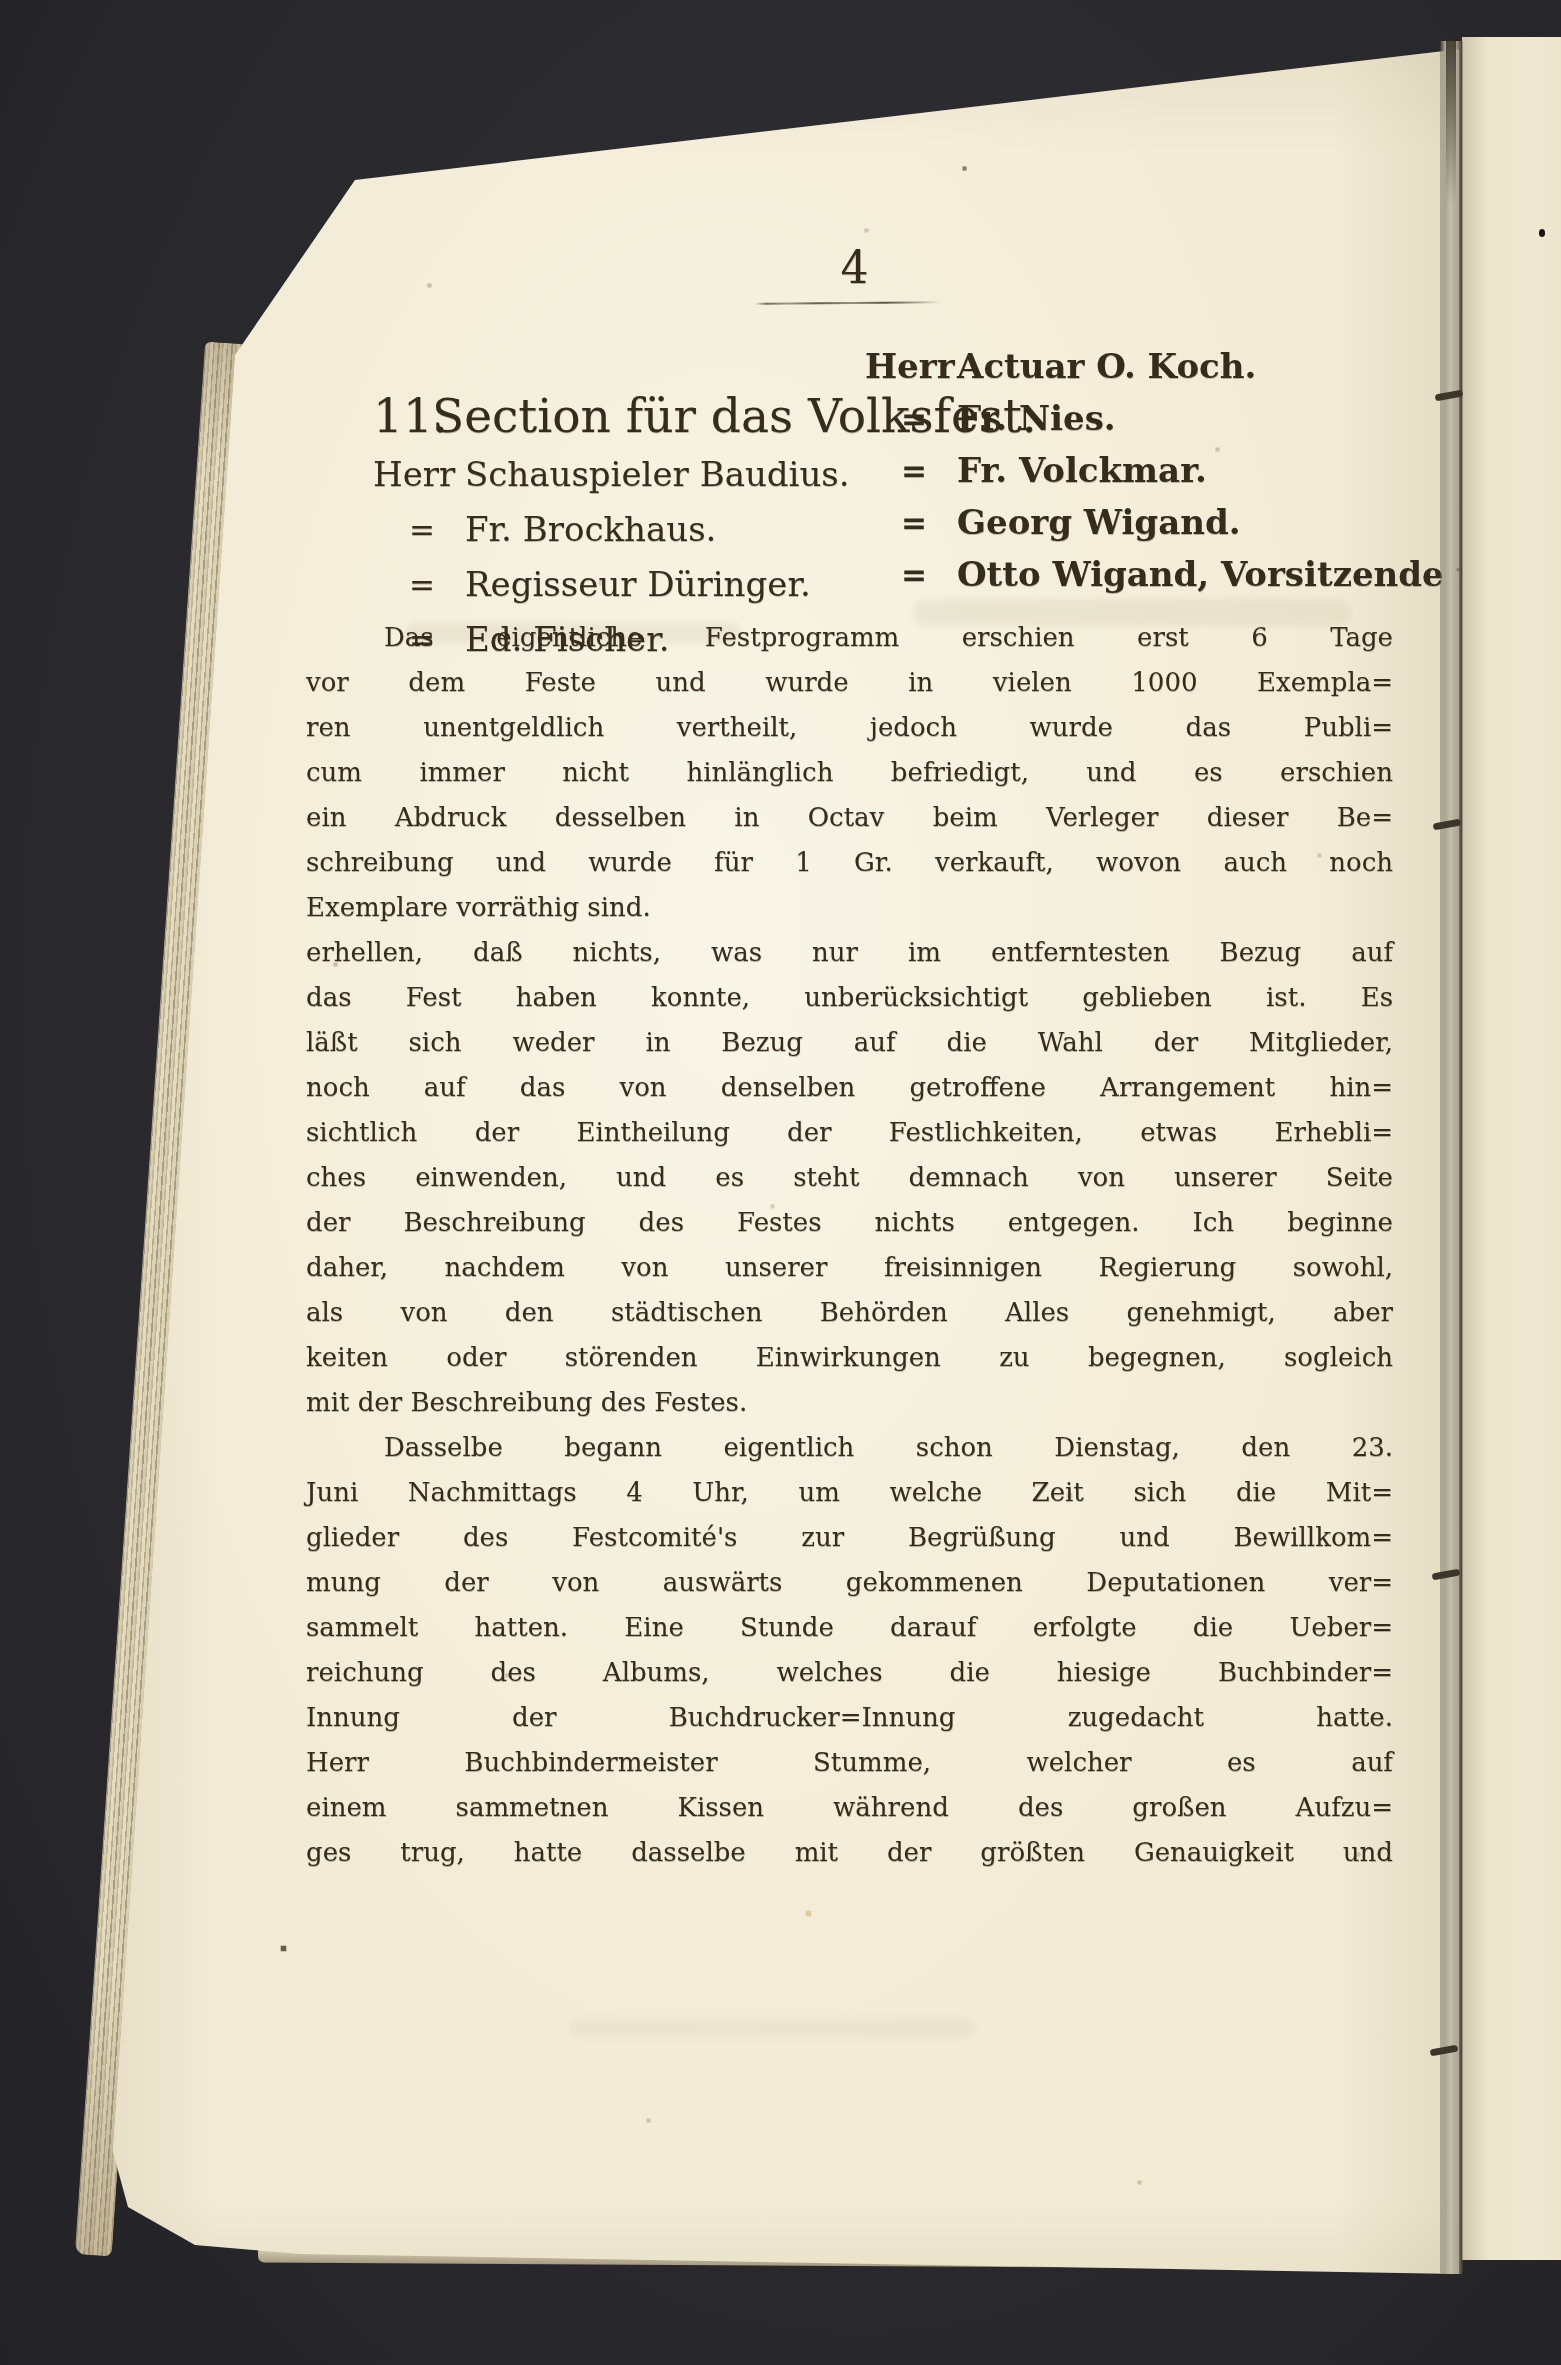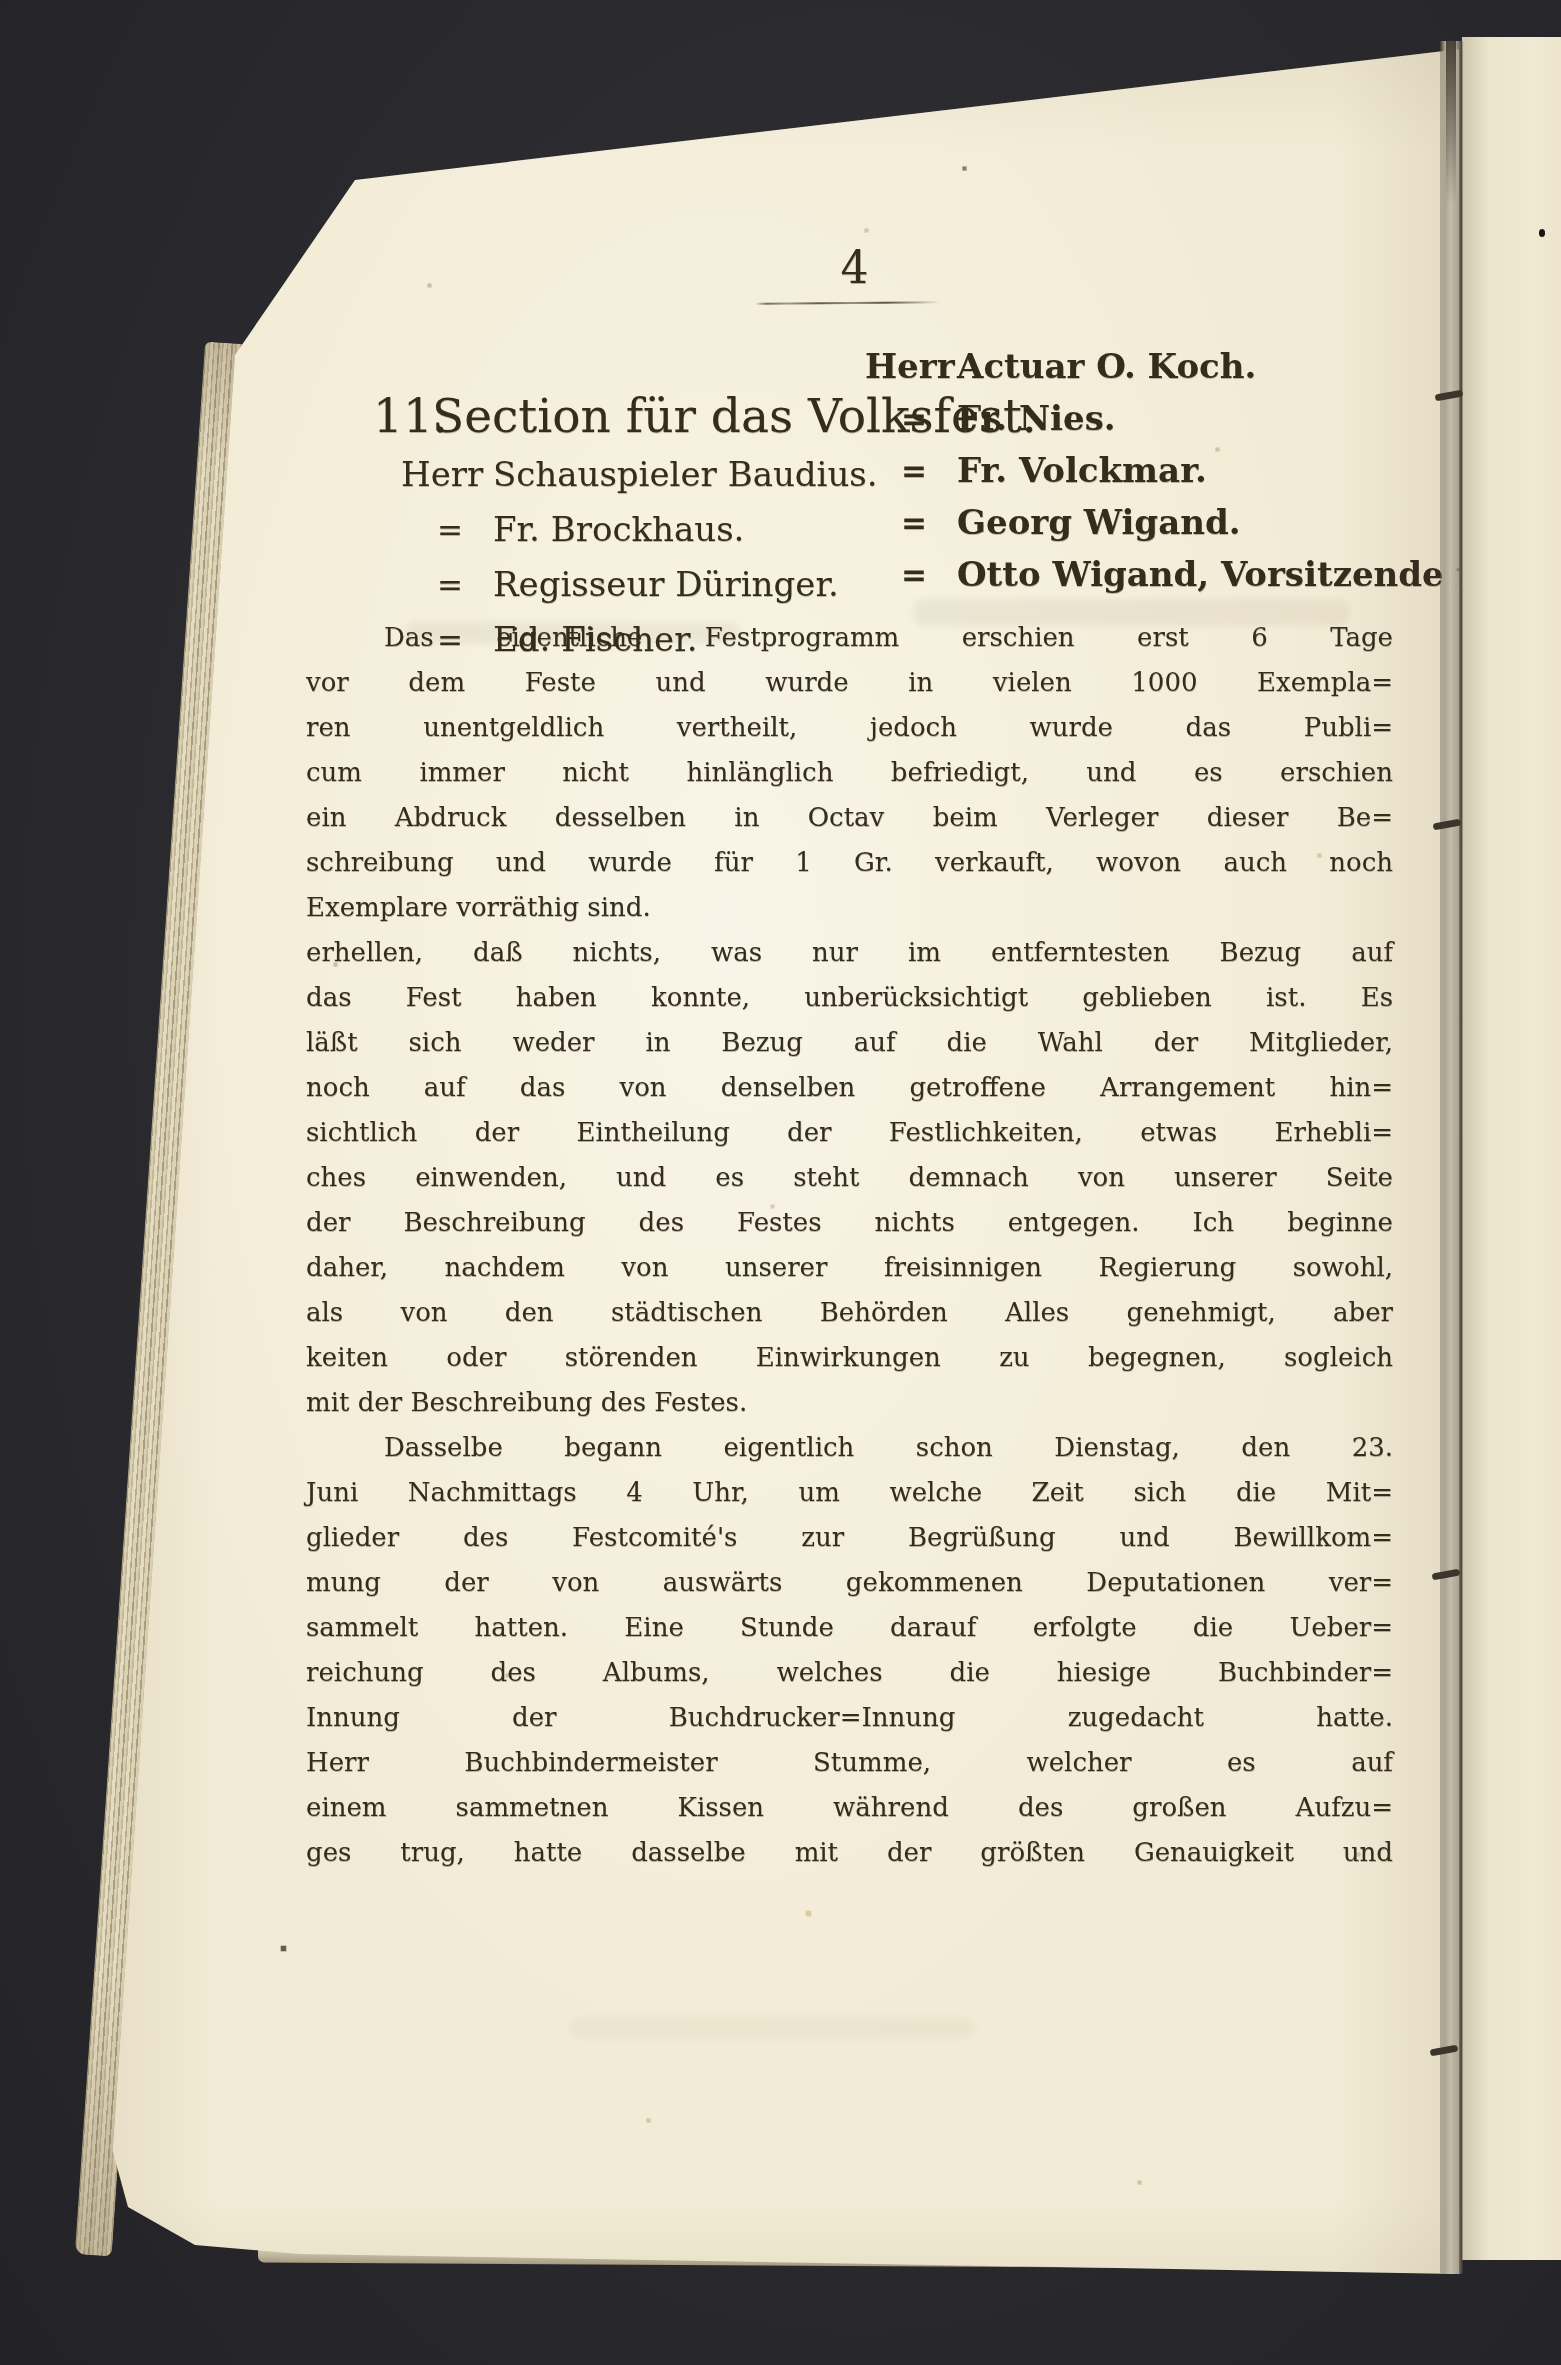--- a/index.html
+++ b/index.html
@@ -75,21 +75,21 @@
       rgba(74,66,52,.45) 86%, rgba(74,66,52,0) 100%);
     transform:rotate(-.5deg);
   }
   
   .col{position:absolute;font-size:34px;white-space:nowrap;
        text-shadow:0.3px 0.6px 0.5px rgba(40,30,15,.28);}
   .col-left{left:272px;top:348px;}
   .col-right{left:764px;top:300px;font-weight:bold;}
   .heading{height:58px;line-height:50px;font-size:47px;}
   .heading .num{display:inline-block;width:59px;}
-  .col-left .member{height:55px;line-height:50px;margin-left:28px;}
+  .col-left .member{height:55px;line-height:50px;}
   .col-right .member{height:52px;line-height:47px;}
   .member .prefix{display:inline-block;width:92px;}
   .member.ditto .prefix{padding-left:36px;font-size:31px;}
   
   .body-block{
     position:absolute;left:205px;top:572px;width:1087px;
     font-size:26px;
     text-shadow:0.3px 0.7px 0.5px rgba(40,30,15,.3);
   }
   .bodyline{

